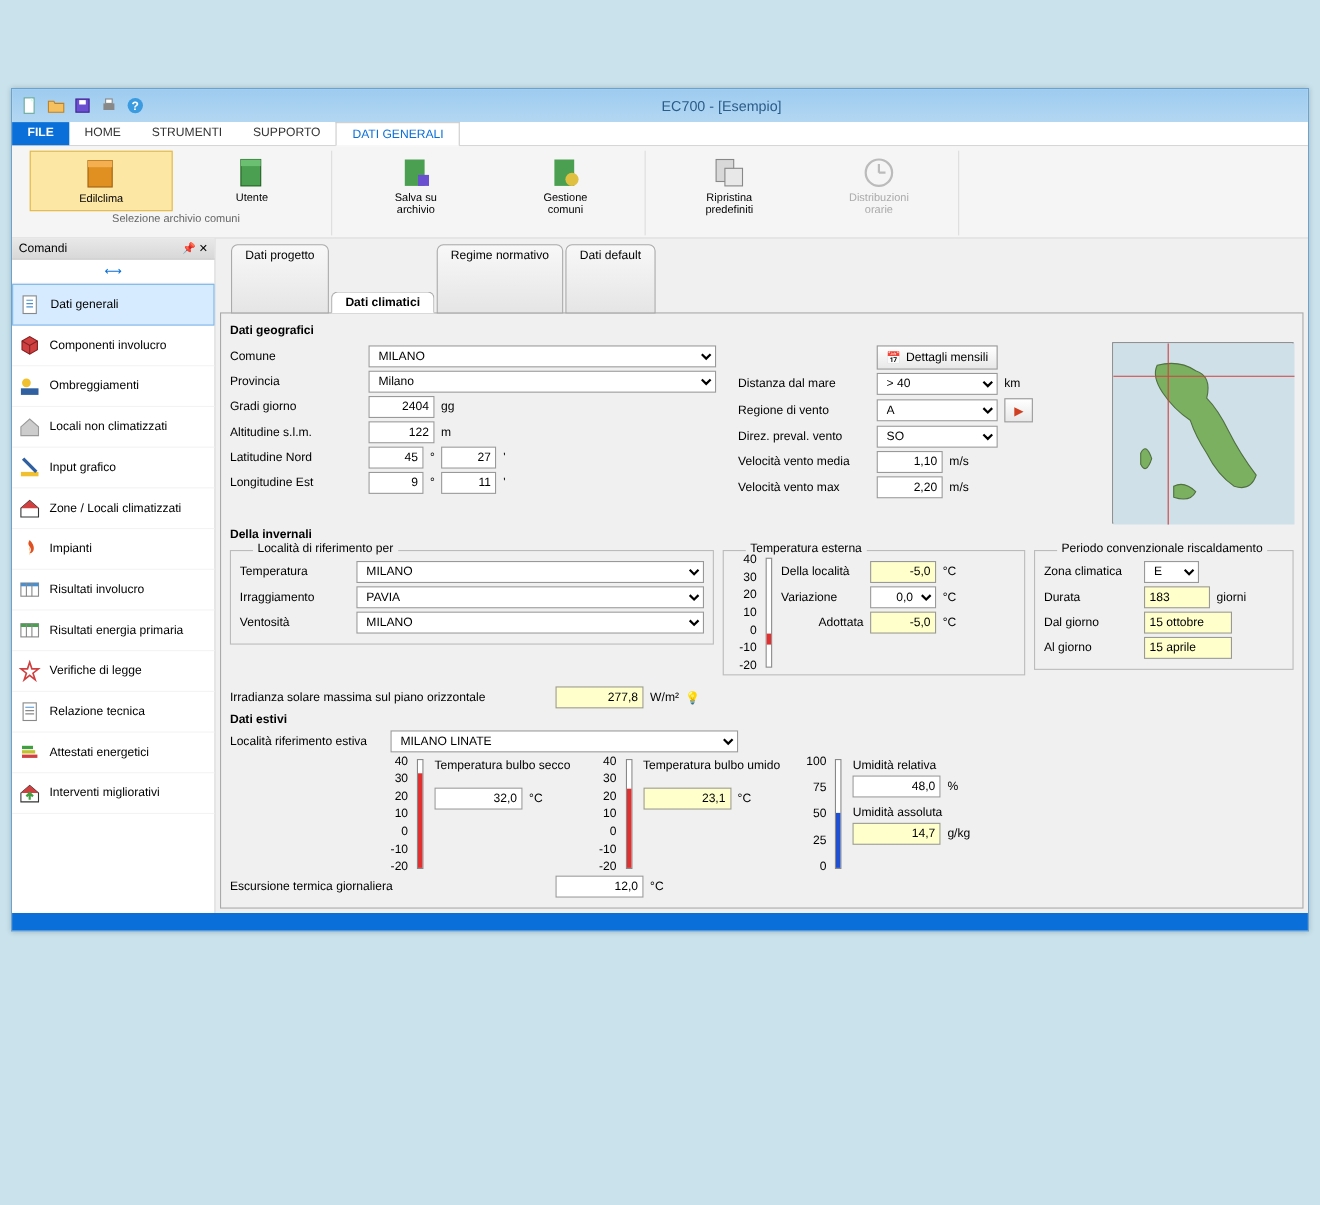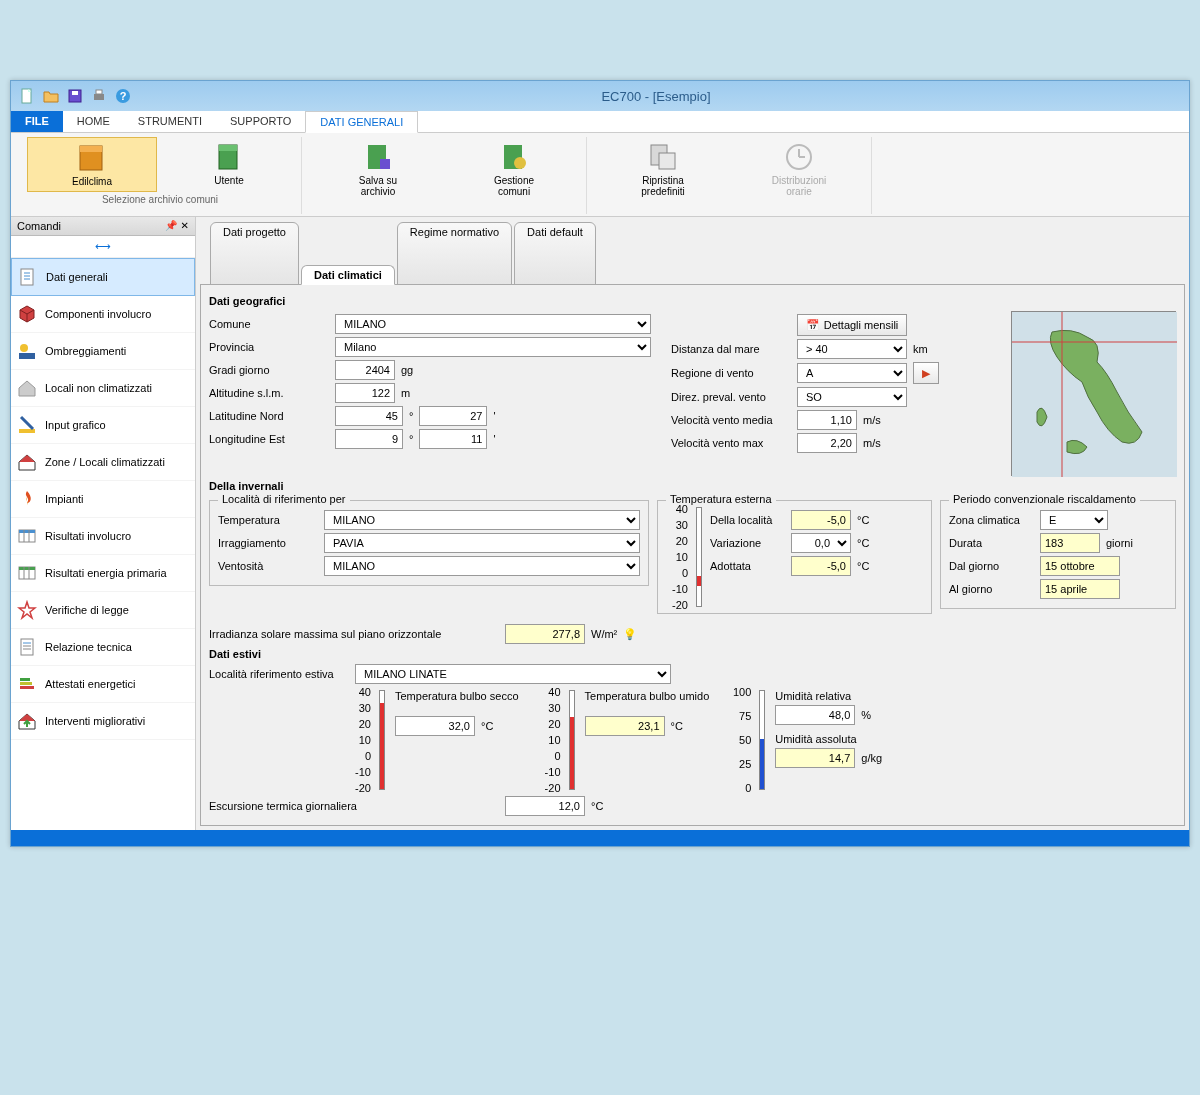--- a/index.html
+++ b/index.html
@@ -33,27 +33,27 @@
 .content-tabs { display: flex; gap: 0; margin-bottom: 0; padding-left: 10px; }
 .content-tab { background: linear-gradient(#f8f8f8,#e5e5e5); border: 1px solid #aaa; border-radius: 6px 6px 0 0; padding: 3px 12px; margin-right: 2px; cursor: pointer; position:relative; top:1px; }
 .content-tab.active { background: #fff; border-bottom-color: #fff; font-weight: bold; z-index:2;margin-top:43px; }
 .content-panel { background: #f0f0f0; border: 1px solid #aaa; padding: 6px 8px; }
 .section-title { font-weight: bold; font-size: 11px; margin: 4px 0; }
 .row { display: flex; align-items: center; margin: 3px 0; gap: 6px; }
 .lbl { width: 120px; font-size: 11px; }
 input.box, select.box, .readonly { border: 1px solid #999; padding: 2px 4px; font-size: 11px; height: 20px; background:#fff; }
 .readonly { background: #ffffcc; display:inline-flex; align-items:center; }
 input.box { text-align: right; }
-select.box { text-align: left; } .w50 { width: 68px; } .w60 { width: 60px; } .w80 { width: 80px; } .w110 { width: 110px; } .w280 { width: 316px; }
+select.box { text-align: left; } .w50 { width: 50px; } .w60 { width: 60px; } .w80 { width: 80px; } .w110 { width: 110px; } .w280 { width: 316px; }
 .unit { font-size: 11px; }
 .geo-grid { display: flex; gap: 20px; }
 .geo-col { flex: 1; }
 .map { width: 165px; height: 165px; border: 1px solid #888; position: relative; background: #e0e8f0; }
 .fieldset { border: 1px solid #bbb; padding: 6px 8px; margin: 4px 0; position: relative; }
-.fieldset .legend { position: absolute; top: -8px; left: 8px; background: #f0f0f0; padding: 0 4px; font-size: 11px; }
+.fieldset .legend { position: absolute; top: -8px; left: 20px; background: #f0f0f0; padding: 0 4px; font-size: 11px; }
 .inv-grid { display: flex; gap: 8px; align-items: flex-start; }
 .thermo { width: 40px; height: 100px; position: relative; font-size: 9px; }
 .thermo .tick { position: absolute; right: 18px; text-align: right; width: 20px; }
 .thermo .bar-track { position: absolute; left: 30px; top: 0; bottom: 0; width: 6px; border:1px solid #888; background:#fff; }
 .thermo .bar-fill { position: absolute; left: 0; right:0; background: #e03030; }
 .thermo .bar-fill.blue { background: #2050d0; }
 .summer-grid { display: flex; gap: 20px; margin-top: 6px; }
 .summer-block { display: flex; gap: 6px; align-items:flex-start; }
 .btn-small { border: 1px solid #999; background: linear-gradient(#fff,#e8e8e8); padding: 2px 8px; height: 22px; display: inline-flex; align-items: center; gap: 4px; cursor:pointer; }
 .footer-bar { height: 16px; background: #0a6fd8; }
@@ -399,21 +399,21 @@
                   <span style="width:75px;">Della località</span>
                 <span class="readonly w60" style="justify-content:flex-end;">-5,0</span>
                 <span class="unit">°C</span>
                 </div>
               <div class="row">
                   <span style="width:75px;">Variazione</span>
                 <select class="box w60" style="text-align:right;"><option>0,0</option></select>
                 <span class="unit">°C</span>
                 </div>
               <div class="row">
-                  <span style="width:75px;">Adottata</span>
+                  <span style="width:75px;text-align:right;">Adottata</span>
                 <span class="readonly w60" style="justify-content:flex-end;">-5,0</span>
                 <span class="unit">°C</span>
                 </div>
             </div>
           </div>
           <div class="fieldset" style="flex:1;">
             <span class="legend">Periodo convenzionale riscaldamento</span>
             <div class="row">
                 <span style="width:85px;">Zona climatica</span>
               <select class="box w50"><option>E</option></select>

